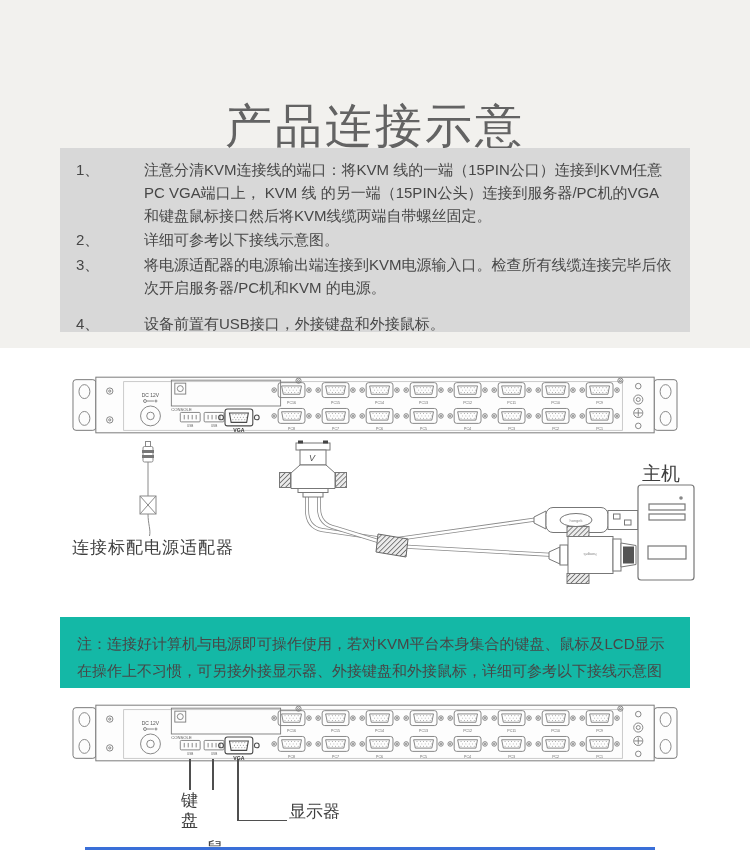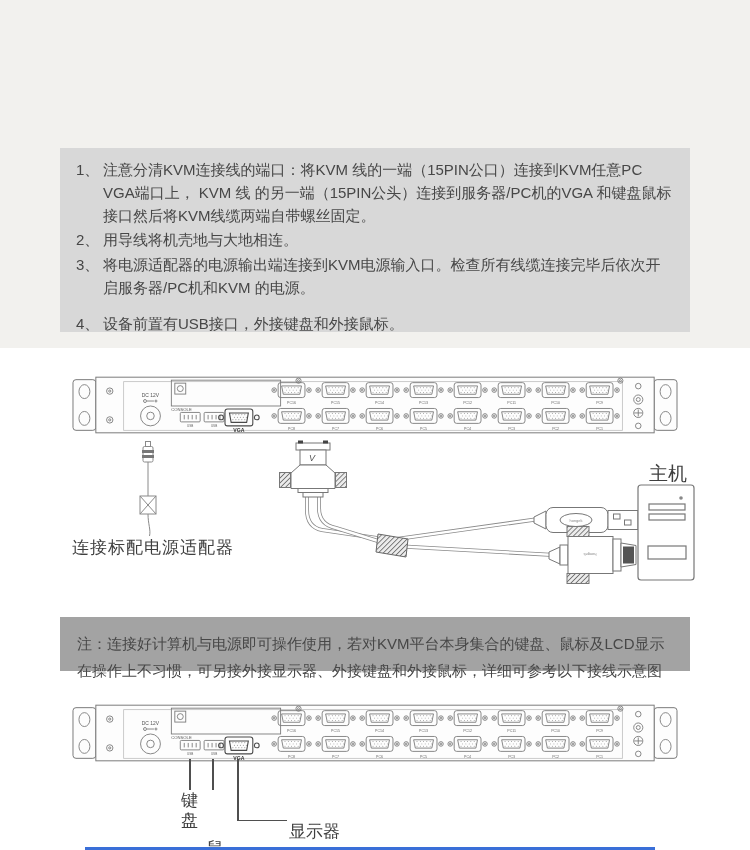--- a/index.html
+++ b/index.html
@@ -5,32 +5,32 @@
   html,body{margin:0;padding:0;background:#fff;}
   #page{position:relative;width:750px;height:850px;background:#ffffff;overflow:hidden;
         font-family:"Liberation Sans","DejaVu Sans",sans-serif;color:#474747;}
   .top-bg{position:absolute;left:0;top:0;width:750px;height:348px;background:#f2f1ee;}
   .title{position:absolute;left:0;top:64px;width:750px;text-align:center;
          font-size:47px;color:#636363;letter-spacing:3px;font-weight:400;}
   .inst{position:absolute;left:60px;top:148px;width:630px;height:184px;background:#d8d8d8;
         box-sizing:border-box;padding:11px 16px 0 16px;font-size:15px;line-height:1.52;}
   .inst-item{display:flex;margin-bottom:2px;}
   .inst-item .num{flex:0 0 27px;}
-  .inst-item .txt{flex:1;}
+  .inst-item .txt{flex:1;margin-left:41px;}
   .gap4{margin-top:13px;}
-  .note{position:absolute;left:60px;top:617px;width:630px;height:54px;background:#a3a3a3;
+  .note{position:absolute;left:60px;top:617px;width:630px;height:71px;background:#14b8a6;
         box-sizing:border-box;padding:13px 17px 0 17px;font-size:15px;line-height:1.8;}
   .kvm-svg,.mid-svg{position:absolute;}
   .cjk{position:absolute;color:#3f3f3f;}
   .cap-power{left:72px;top:536px;font-size:17px;letter-spacing:1px;}
-  .cap-host{left:642px;top:461px;width:52px;text-align:center;font-size:19px;}
+  .cap-host{left:642px;top:461px;width:52px;text-align:left;font-size:19px;}
   .vlabel{width:20px;font-size:17px;line-height:20px;word-break:break-all;text-align:right;}
   .cap-kb{left:178px;top:791px;}
   .cap-mouse{left:204px;top:791px;margin-top:48px;}
-  .cap-monitor{left:289px;top:820px;font-size:17px;}
+  .cap-monitor{left:289px;top:800px;font-size:17px;}
   .lead{position:absolute;background:#4f4f4f;}
   .lead1{left:189px;top:759px;width:1.5px;height:31px;}
   .lead2{left:212px;top:759px;width:1.5px;height:31px;}
   .lead3v{left:237px;top:759px;width:1.5px;height:62px;}
   .lead3h{left:237px;top:819.5px;width:50px;height:1.5px;}
   .footer-strip{position:absolute;left:85px;top:847px;width:570px;height:3px;}
   
   text{stroke:none;}
   .dtxt{font-size:5px;fill:#555;text-anchor:middle;}
   .dtxt-console{font-size:4.2px;fill:#555;}
@@ -41,29 +41,30 @@
   .brand{font-size:4px;fill:#8a8a8a;text-anchor:middle;}
   .cable-o{stroke:#8a8a8a;stroke-width:4;fill:none;}
   .cable-i{stroke:#ffffff;stroke-width:2.4;fill:none;}
 </style>
 </head>
 <body>
 
 <div id="page">
   <div class="top-bg"></div>
 
+  <h1 class="title">产品连接示意</h1>
 
   <div class="inst">
     <div class="inst-item">
       <span class="num">1、</span>
       <span class="txt">注意分清KVM连接线的端口：将KVM 线的一端（15PIN公口）连接到KVM任意PC VGA端口上， KVM 线 的另一端（15PIN公头）连接到服务器/PC机的VGA 和键盘鼠标接口然后将KVM线缆两端自带螺丝固定。</span>
     </div>
     <div class="inst-item">
       <span class="num">2、</span>
-      <span class="txt">用导线将机壳地与大地相连。</span>
+      <span class="txt">详细可参考以下接线示意图。</span>
     </div>
     <div class="inst-item">
       <span class="num">3、</span>
       <span class="txt">将电源适配器的电源输出端连接到KVM电源输入口。检查所有线缆连接完毕后依次开启服务器/PC机和KVM 的电源。</span>
     </div>
     <div class="inst-item gap4">
       <span class="num">4、</span>
       <span class="txt">设备前置有USB接口，外接键盘和外接鼠标。</span>
     </div>
   </div>

